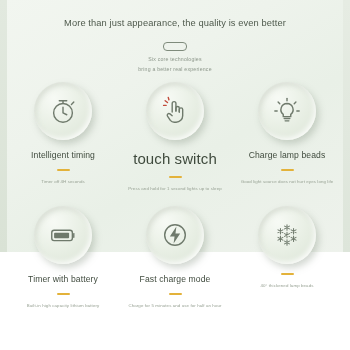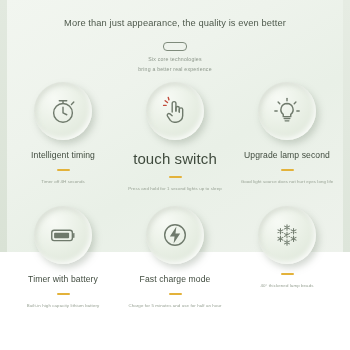--- a/index.html
+++ b/index.html
@@ -183,21 +183,21 @@
               <path d="M13 24 h6"></path>
               <path d="M14 26.5 h4"></path>
               <path d="M16 2.5 L16 5"></path>
               <path d="M6.5 6.5 L8.3 8.3"></path>
               <path d="M25.5 6.5 L23.7 8.3"></path>
               <path d="M3 16 L5.5 16"></path>
               <path d="M26.5 16 L29 16"></path>
             </svg>
           </span>
         </div>
-        <div class="cap">Upgrade lamp second</div>
+        <div class="cap">Charge lamp beads</div>
         <div class="dash"></div>
         <div class="desc">Good light source does not hurt eyes long life</div>
       </div>
 
     </div>
 
     <div class="spacer-row"></div>
 
     <div class="row row2">
 

